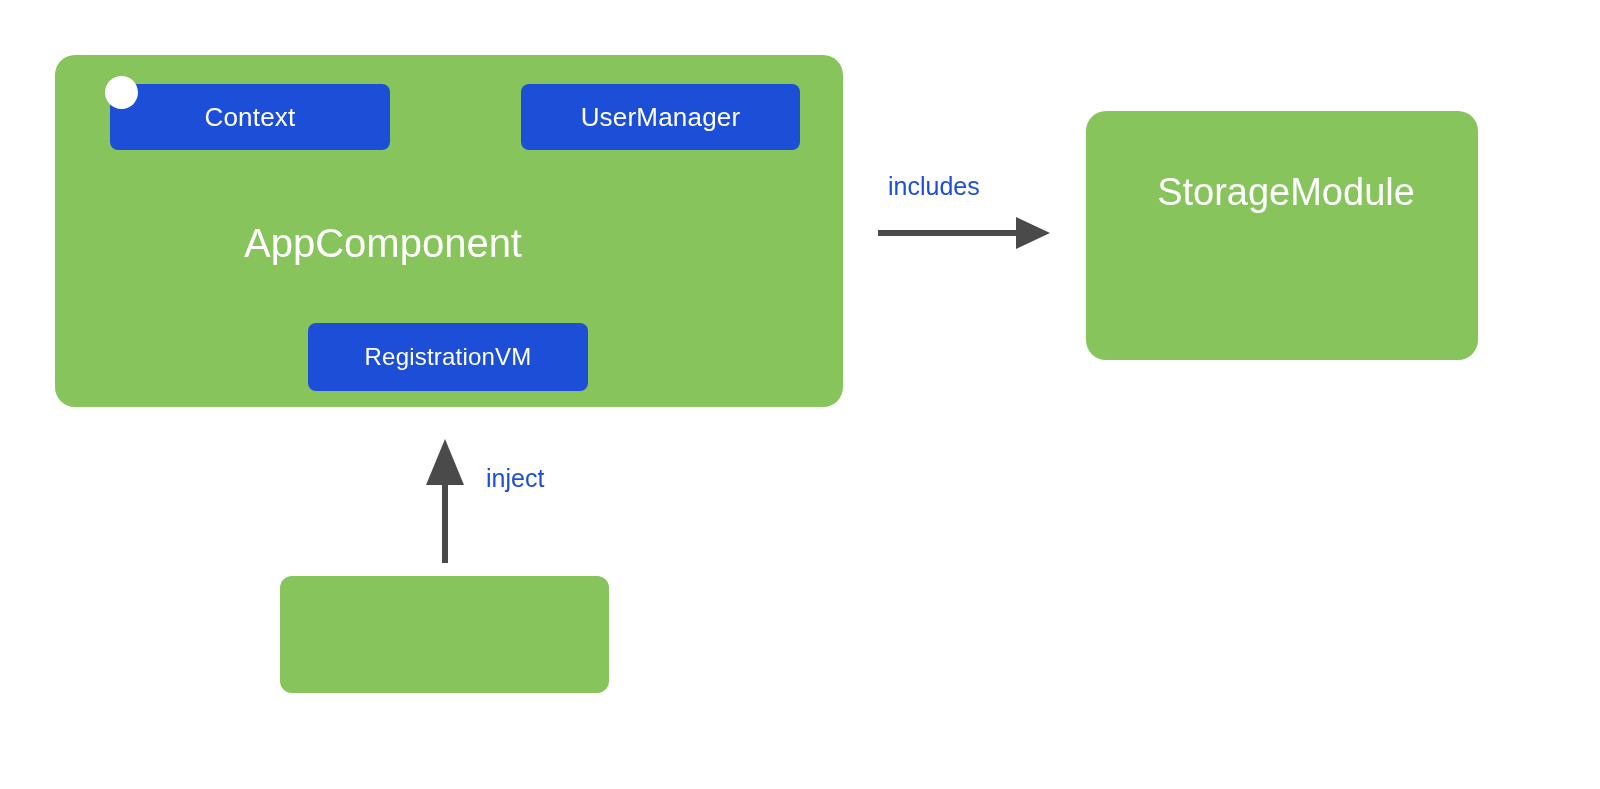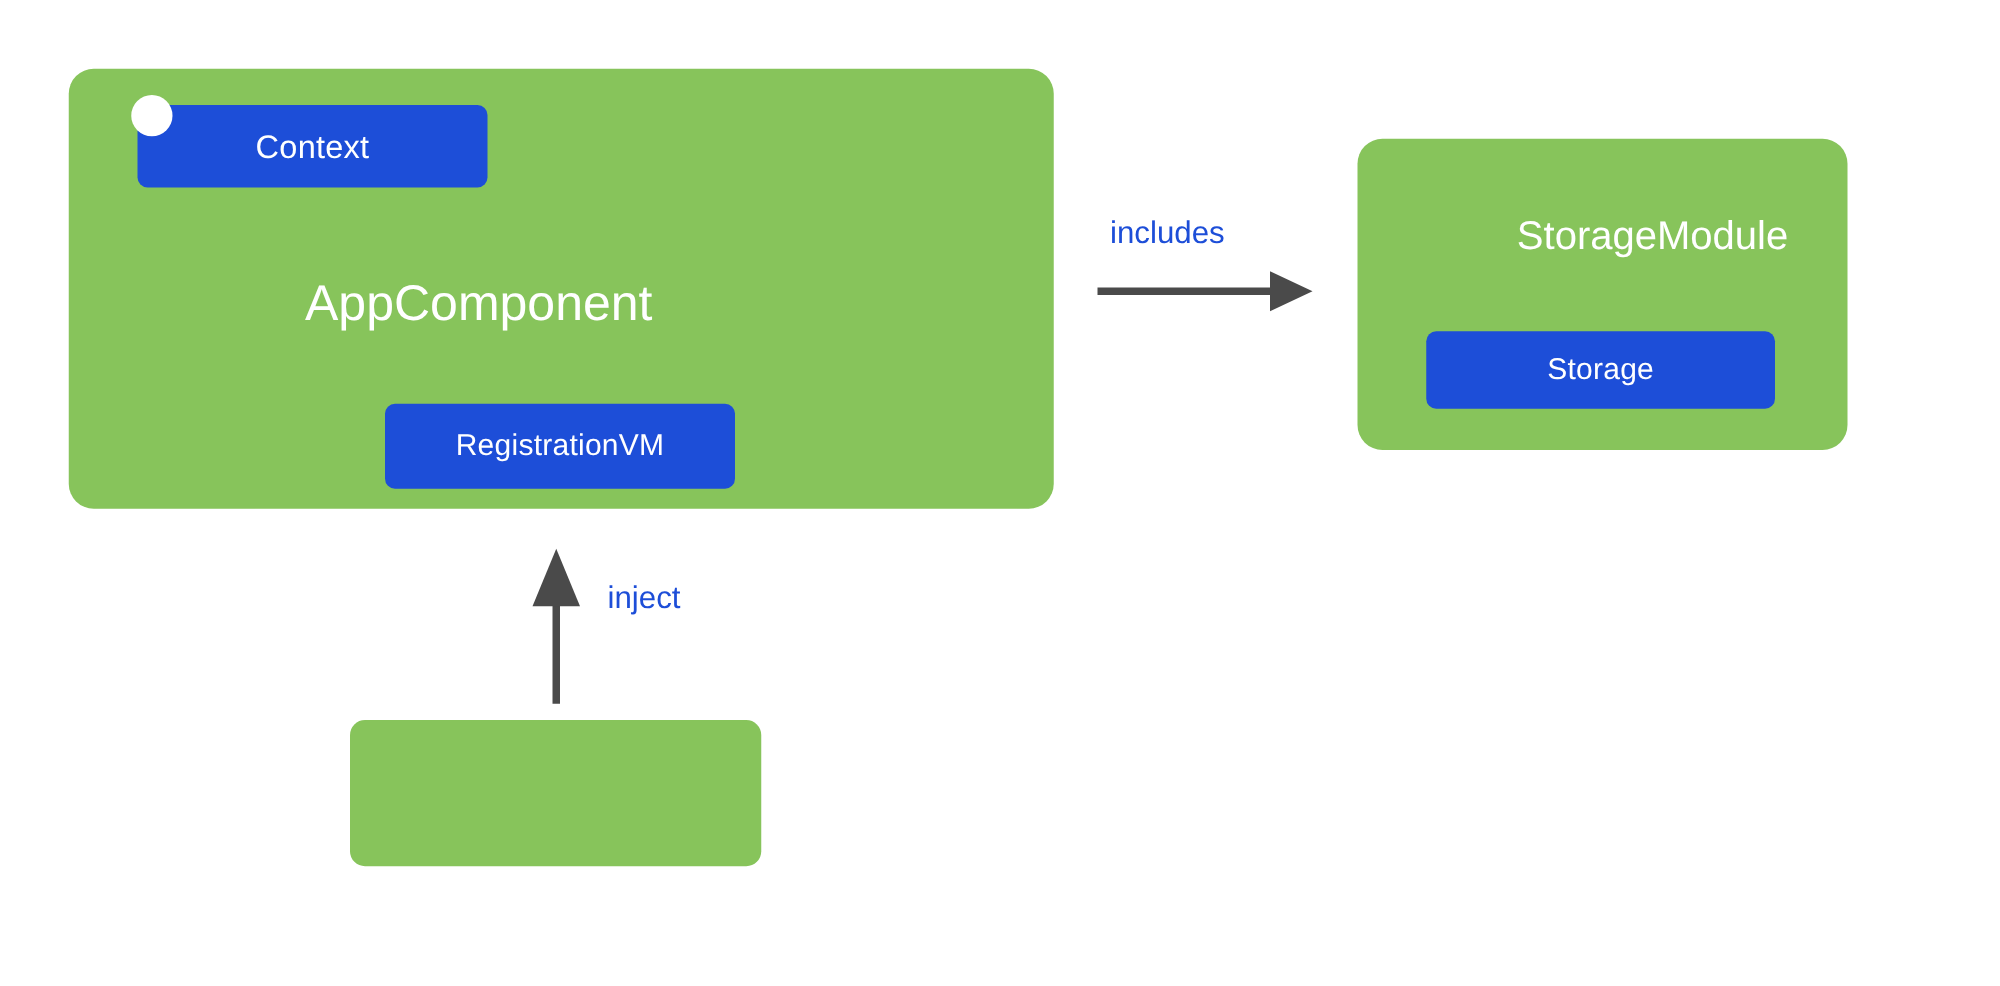--- a/index.html
+++ b/index.html
@@ -74,34 +74,34 @@
 <div id="canvas">
 
   <div class="green-box" style="left:55px; top:55px; width:788px; height:352px;"></div>
 
   <div class="dark-chip" style="left:110px; top:84px; width:280px; height:66px; font-size:26px;">
     <span>Context</span>
   </div>
 
   <div class="marker-dot" style="left:105px; top:76px; width:33px; height:33px;"></div>
 
+  <div class="dark-chip" style="left:521px; top:84px; width:279px; height:66px; font-size:26px;">
+    <span>UserManager</span>
+  </div>
 
   <div class="node-title" style="left:55px; top:220px; width:656px; font-size:40px;">AppComponent</div>
 
   <div class="dark-chip" style="left:308px; top:323px; width:280px; height:68px; font-size:24px;">
     <span>RegistrationVM</span>
   </div>
 
   <div class="green-box" style="left:1086px; top:111px; width:392px; height:249px;"></div>
 
-  <div class="node-title" style="left:1086px; top:170px; width:472px; font-size:32px;">StorageModule</div>
+  <div class="node-title" style="left:1050px; top:170px; width:472px; font-size:38px;">StorageModule</div>
 
-  <div class="dark-chip" style="left:1141px; top:265px; width:279px; height:62px; font-size:24px;">
-    <span>Storage</span>
-  </div>
 
   <div class="green-box small-radius" style="left:280px; top:576px; width:329px; height:117px;"></div>
 
 
   <div class="edge-label" style="left:888px; top:172px; font-size:25px;">includes</div>
 
   <svg class="arrow-svg" style="left:876px; top:215px;" width="176" height="40" viewBox="0 0 176 40">
     <line x1="2" y1="18" x2="146" y2="18" stroke="#4a4a4a" stroke-width="6"></line>
     <polygon points="140,2 174,18 140,34" fill="#4a4a4a"></polygon>
   </svg>

